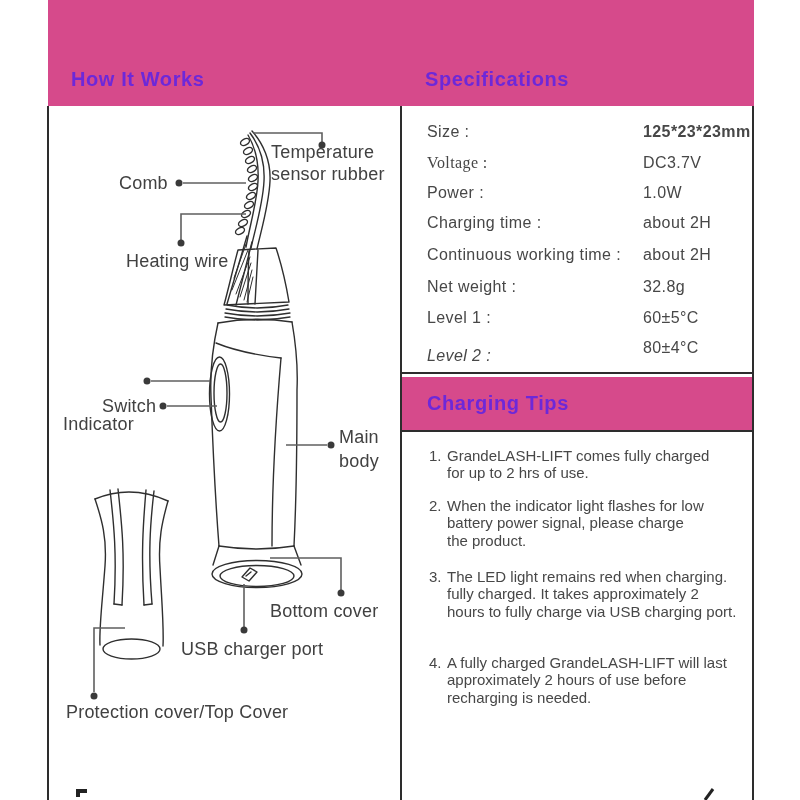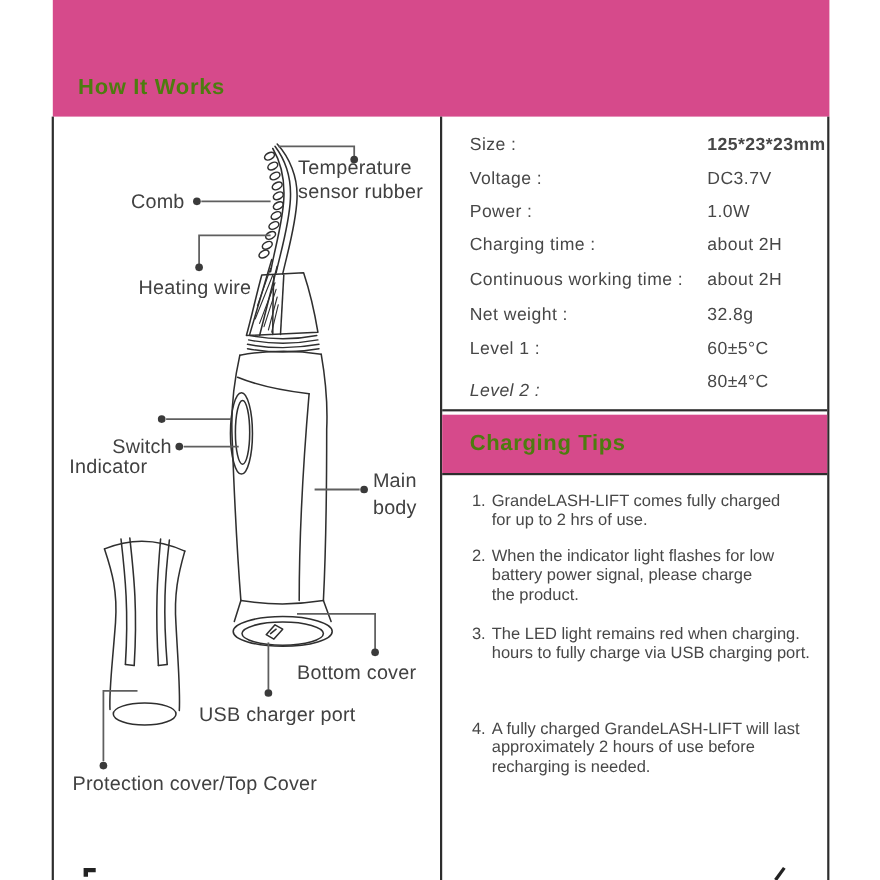--- a/index.html
+++ b/index.html
@@ -1,52 +1,53 @@
 <!DOCTYPE html>
 <html><head>
 <meta charset="utf-8">
 <style>
   html,body{margin:0;padding:0;background:#fff;}
   .page{position:relative;width:800px;height:800px;background:#ffffff;overflow:hidden;
         font-family:"Liberation Sans",sans-serif;color:#454545;}
   .band{position:absolute;left:48px;top:0;width:706px;height:106px;background:#d64a8b;}
-  .hdr{position:absolute;font-size:20px;font-weight:bold;color:#4d7c0f;letter-spacing:.6px;}
+  .hdr{position:absolute;font-size:20px;font-weight:bold;color:#6d28d9;letter-spacing:.6px;}
   .vline{position:absolute;top:106px;bottom:0;width:2px;background:#2d2d2d;}
   .hline{position:absolute;height:2px;background:#2d2d2d;}
   .tipsband{position:absolute;left:402px;top:377px;width:350px;height:53px;background:#d64a8b;}
   .spec-label,.spec-value{position:absolute;font-size:16px;line-height:20px;color:#474747;letter-spacing:.4px;}
   .spec-label{left:427px;}
   .spec-value{left:643px;}
   .tip{position:absolute;left:429px;width:326px;display:flex;font-size:15px;line-height:17.3px;color:#474747;}
   .tip-num{flex:none;width:18px;}
   .tl{display:block;}
   .dlabel{position:absolute;font-size:18px;line-height:22px;color:#414141;letter-spacing:.2px;white-space:nowrap;}
   .lh24{line-height:24px;}
   svg.art{position:absolute;left:0;top:0;pointer-events:none;}
 </style>
 </head>
 <body>
 
 <div class="page">
 
   <div class="band"></div>
   <div class="hdr" style="left:71px;top:68px;">How It Works</div>
+  <div class="hdr" style="left:425px;top:68px;">Specifications</div>
 
   <div class="vline" style="left:47px;"></div>
   <div class="vline" style="left:400px;"></div>
   <div class="vline" style="left:752px;"></div>
   <div class="hline" style="left:402px;top:372px;width:350px;"></div>
   <div class="hline" style="left:402px;top:430px;width:350px;"></div>
 
   <div class="tipsband"></div>
   <div class="hdr" style="left:427px;top:392px;">Charging Tips</div>
 
   <div class="spec-label" style="top:122px;">Size :</div>
   <div class="spec-value" style="top:122px;font-weight:bold;">125*23*23mm</div>
-  <div class="spec-label" style="top:153px;">Voltage :</div>
+  <div class="spec-label" style="top:153px;font-family:Liberation Serif, serif;">Voltage :</div>
   <div class="spec-value" style="top:153px;text-align:center;">DC3.7V</div>
   <div class="spec-label" style="top:183px;">Power :</div>
   <div class="spec-value" style="top:183px;">1.0W</div>
   <div class="spec-label" style="top:213px;">Charging time :</div>
   <div class="spec-value" style="top:213px;">about 2H</div>
   <div class="spec-label" style="top:245px;">Continuous working time :</div>
   <div class="spec-value" style="top:245px;">about 2H</div>
   <div class="spec-label" style="top:277px;">Net weight :</div>
   <div class="spec-value" style="top:277px;">32.8g</div>
   <div class="spec-label" style="top:308px;">Level 1 :</div>
@@ -66,20 +67,21 @@
     <span>
       <span class="tl">When the indicator light flashes for low</span>
       <span class="tl">battery power signal, please charge</span>
       <span class="tl">the product.</span>
     </span>
   </div>
   <div class="tip" style="top:568px;">
     <span class="tip-num">3.</span>
     <span>
       <span class="tl">The LED light remains red when charging.</span>
+      <span class="tl">fully charged. It takes approximately 2</span>
       <span class="tl">hours to fully charge via USB charging port.</span>
     </span>
   </div>
   <div class="tip" style="top:654px;">
     <span class="tip-num">4.</span>
     <span>
       <span class="tl">A fully charged GrandeLASH-LIFT will last</span>
       <span class="tl">approximately 2 hours of use before</span>
       <span class="tl">recharging is needed.</span>
     </span>

